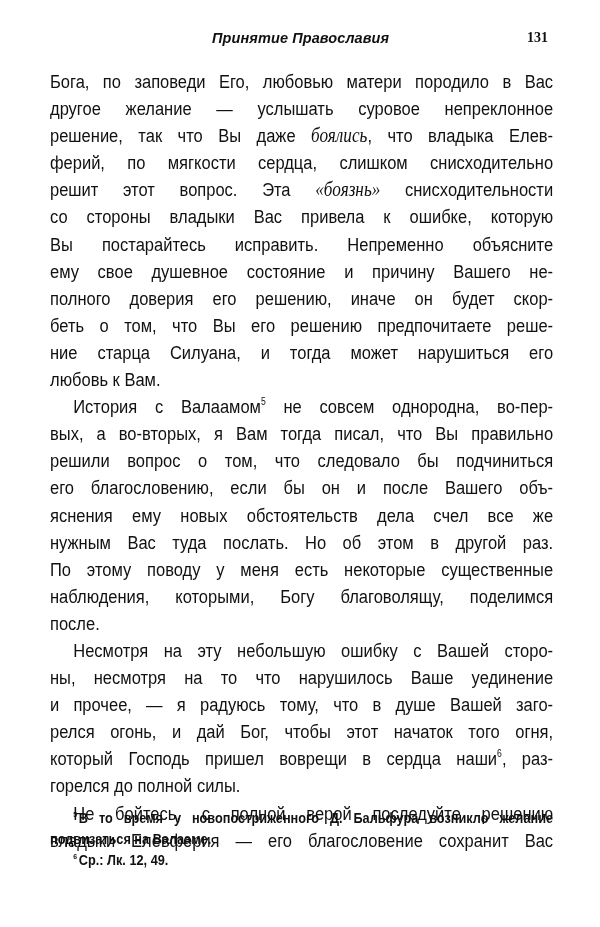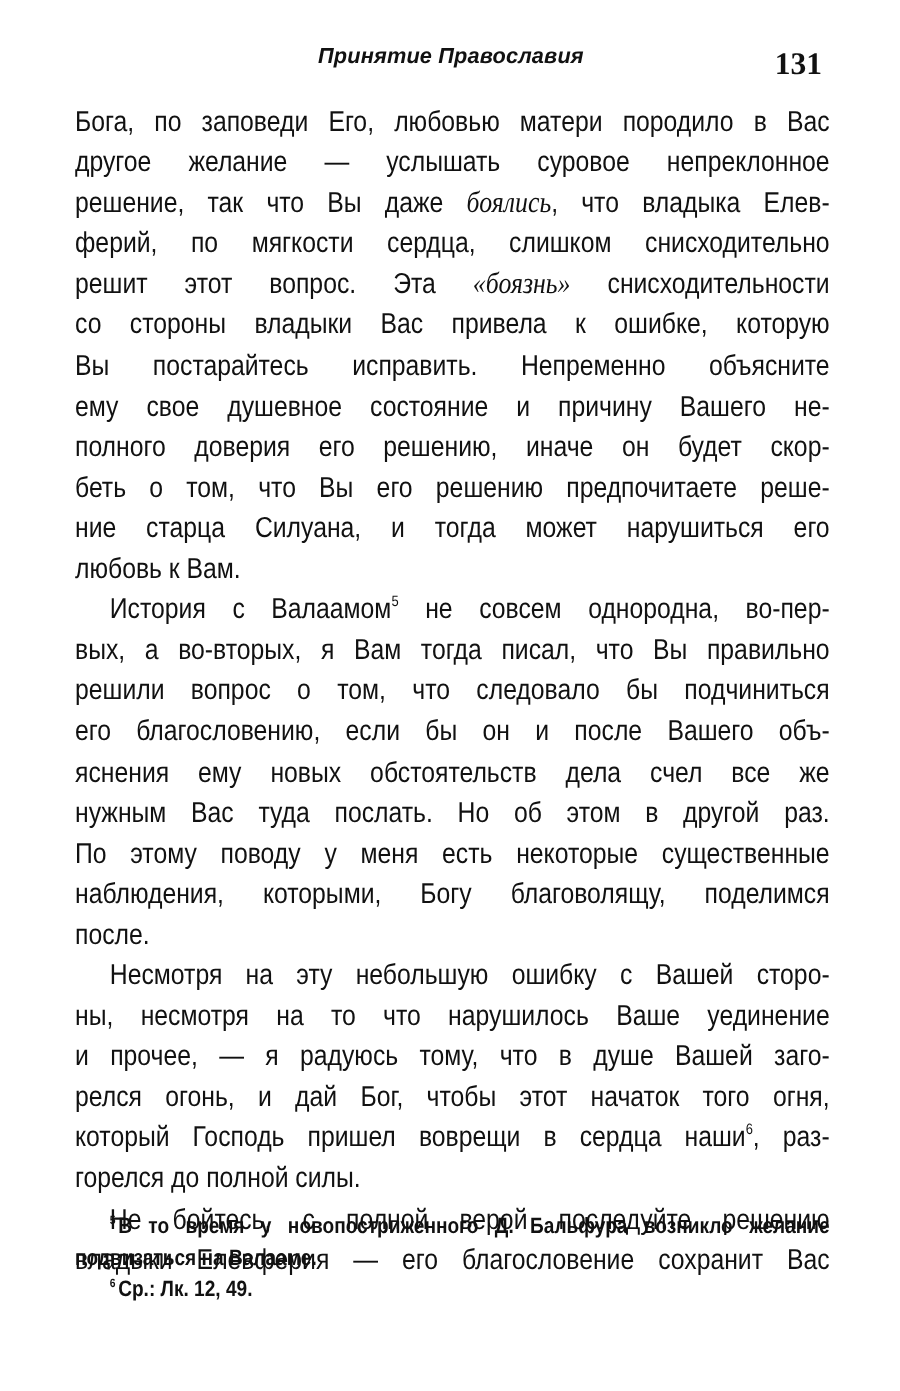--- a/index.html
+++ b/index.html
@@ -36,21 +36,21 @@
     font-weight: bold;
     font-size: 14.5px;
     letter-spacing: 0.1px;
   }
   .head-num {
     position: absolute;
     right: 4px;
     top: 0;
     font-family: "Liberation Serif", serif;
     font-weight: bold;
-    font-size: 21px;
+    font-size: 14px;
   }
   .body-text {
     position: absolute;
     left: 50px;
     top: 68px;
     width: 503px;
     font-family: "Liberation Sans", sans-serif;
     font-size: 19.2px;
     line-height: 27.1px;
     transform: scaleX(0.86);

